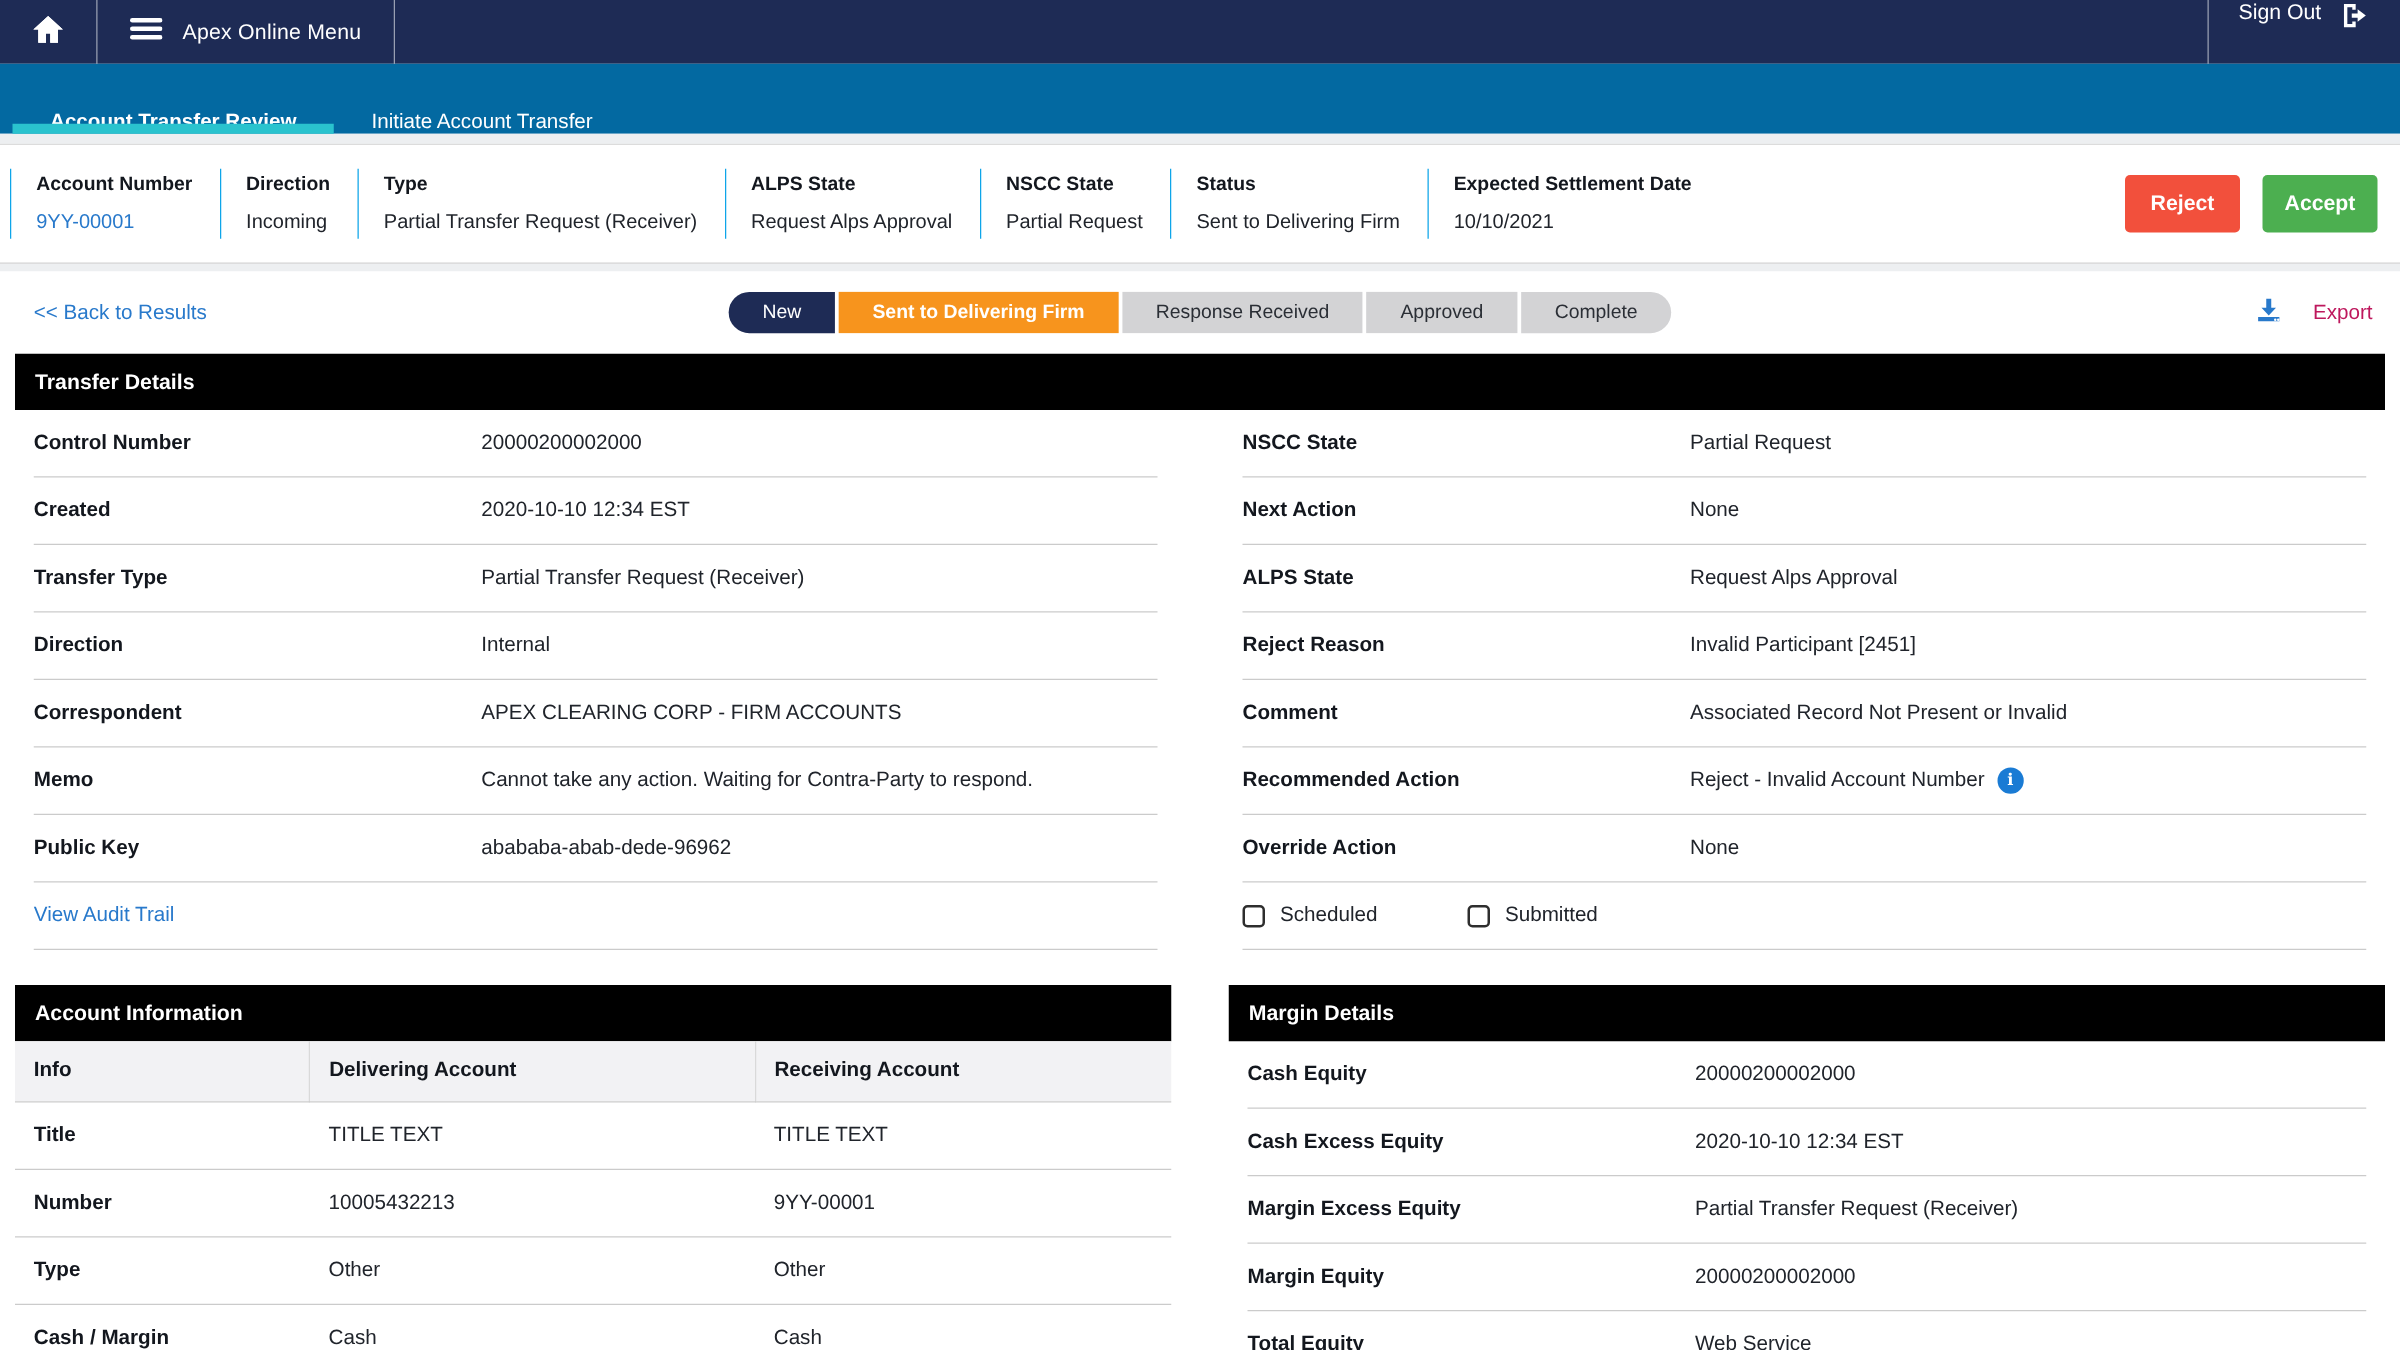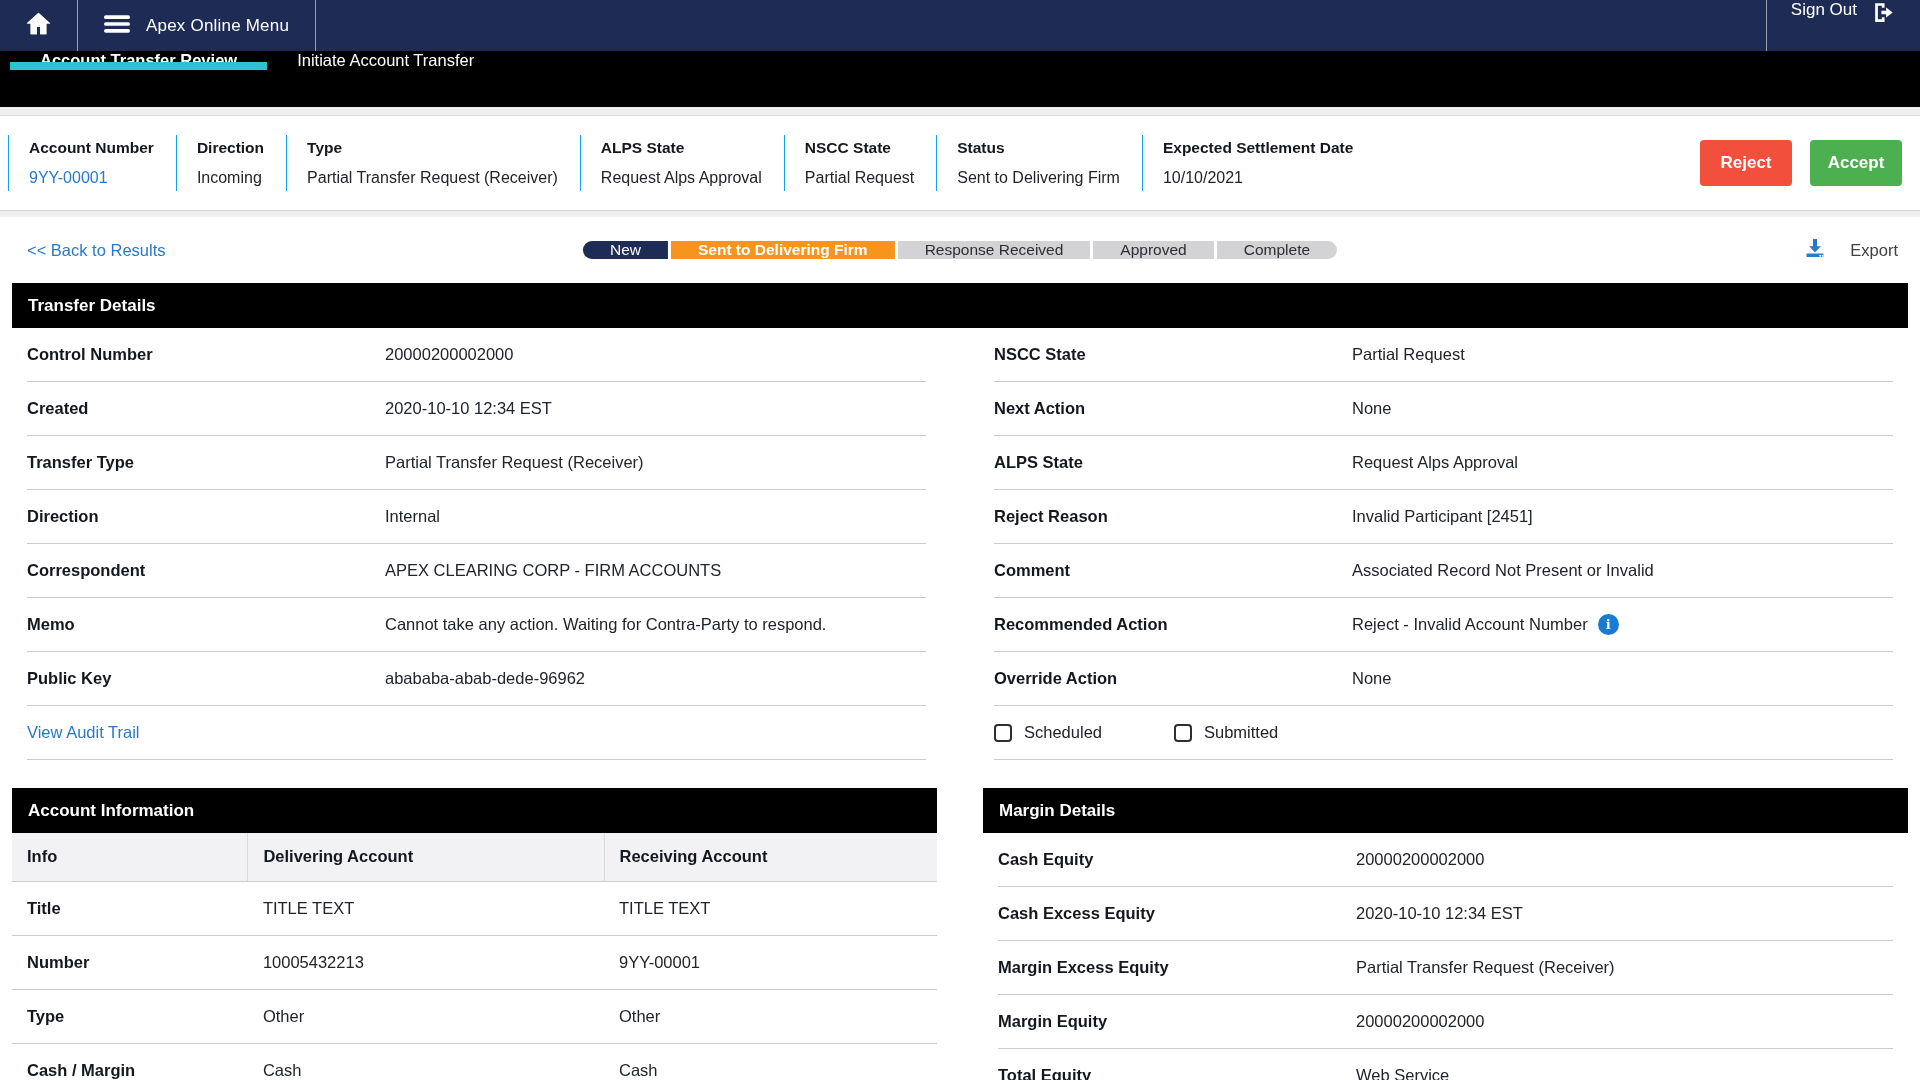--- a/index.html
+++ b/index.html
@@ -8,46 +8,46 @@
 
   
   .navbar { height:51px; background:#1e2b55; display:flex; align-items:stretch; color:#fff; }
   .nav-home { width:78px; display:flex; align-items:center; justify-content:center; border-right:1px solid rgba(255,255,255,.55); cursor:pointer; }
   .nav-menu { display:flex; align-items:center; gap:16px; padding:0 26px; border-right:1px solid rgba(255,255,255,.55); cursor:pointer; }
   .nav-menu-label { font-size:17px; letter-spacing:.2px; }
   .nav-spacer { flex:1; }
   .nav-signout { display:flex; align-items:flex-start; gap:14px; padding:0 24px; border-left:1px solid rgba(255,255,255,.55); cursor:pointer; font-size:17px; }
 
   
-  .tabbar { height:56px; background:#000000; display:flex; align-items:flex-start; padding-left:10px; }
+  .tabbar { height:56px; background:#0369a1; display:flex; align-items:flex-end; padding-left:10px; }
   .tab { display:flex; align-items:center; padding:0 30px; color:#fff; font-size:16.5px; position:relative; cursor:pointer; }
   .tab.active { font-weight:bold; }
   .tab.active::after { content:""; position:absolute; left:0; right:0; bottom:0; height:8px; background:#2ac3ce; }
 
   
   .summary-wrap { background:#edeff1; padding:8px 0 6px; }
   .summary-card { background:#fff; border-top:1px solid #dcdcdc; border-bottom:1px solid #d2d2d2; height:96px; display:flex; align-items:center; padding:0 18px 0 8px; }
   .sum-field { border-left:1px solid #0ea5e9; padding:4px 22px 4px 20px; display:flex; flex-direction:column; gap:12px; }
   .sum-label { font-size:15.5px; font-weight:bold; color:#13171e; white-space:nowrap; }
   .sum-value { font-size:16px; color:#20242b; white-space:nowrap; }
   .sum-value.link { color:#2879cb; cursor:pointer; }
   .sum-actions { margin-left:auto; display:flex; gap:18px; }
   .btn { border:none; border-radius:4px; color:#fff; font-family:inherit; font-size:17px; font-weight:bold; width:92px; height:46px; cursor:pointer; }
   .btn-reject { background:#f2503c; }
   .btn-accept { background:#4caf50; }
 
   
   .toolbar { position:relative; height:66px; display:flex; align-items:center; }
   .back-link { margin-left:27px; color:#2879cb; font-size:16.5px; cursor:pointer; }
   .stages { position:absolute; left:50%; top:50%; transform:translate(-50%,-50%); display:flex; gap:3px; }
-  .stage { height:18px; display:flex; align-items:center; padding:0 27px; font-size:15.5px; color:#2a2e35; background:#d3d3d5; white-space:nowrap; cursor:pointer; }
+  .stage { height:33px; display:flex; align-items:center; padding:0 27px; font-size:15.5px; color:#2a2e35; background:#d3d3d5; white-space:nowrap; cursor:pointer; }
   .stage.first { border-radius:17px 0 0 17px; background:#1e2b55; color:#fff; }
   .stage.current { background:#f7941d; color:#fff; font-weight:bold; }
   .stage.last { border-radius:0 17px 17px 0; }
-  .export { margin-left:auto; margin-right:22px; display:flex; align-items:center; gap:23px; color:#404040; font-size:16.5px; cursor:pointer; }
+  .export { margin-left:auto; margin-right:22px; display:flex; align-items:center; gap:23px; color:#be185d; font-size:16.5px; cursor:pointer; }
 
   
   .section-head { background:#000000; color:#fff; font-weight:bold; font-size:17px; height:45px; display:flex; align-items:center; padding-left:16px; }
   .transfer-section { margin:0 12px; }
   .detail-grid { display:grid; grid-template-columns:1fr 1fr; column-gap:68px; padding:0 15px; }
   .drow { display:flex; align-items:center; min-height:54px; border-bottom:1px solid #cbcbcb; }
   .drow .dlabel { width:358px; flex:none; font-weight:bold; font-size:16.5px; color:#13171e; }
   .drow .dvalue { font-size:16.5px; color:#20242b; display:flex; align-items:center; gap:10px; }
   .drow.linkrow { color:#2879cb; font-size:16.5px; cursor:pointer; }
   .info-icon { width:21px; height:21px; border-radius:50%; background:#1a7bd4; color:#fff; font-size:13px; font-weight:bold; display:inline-flex; align-items:center; justify-content:center; font-family:"DejaVu Serif", serif; }

